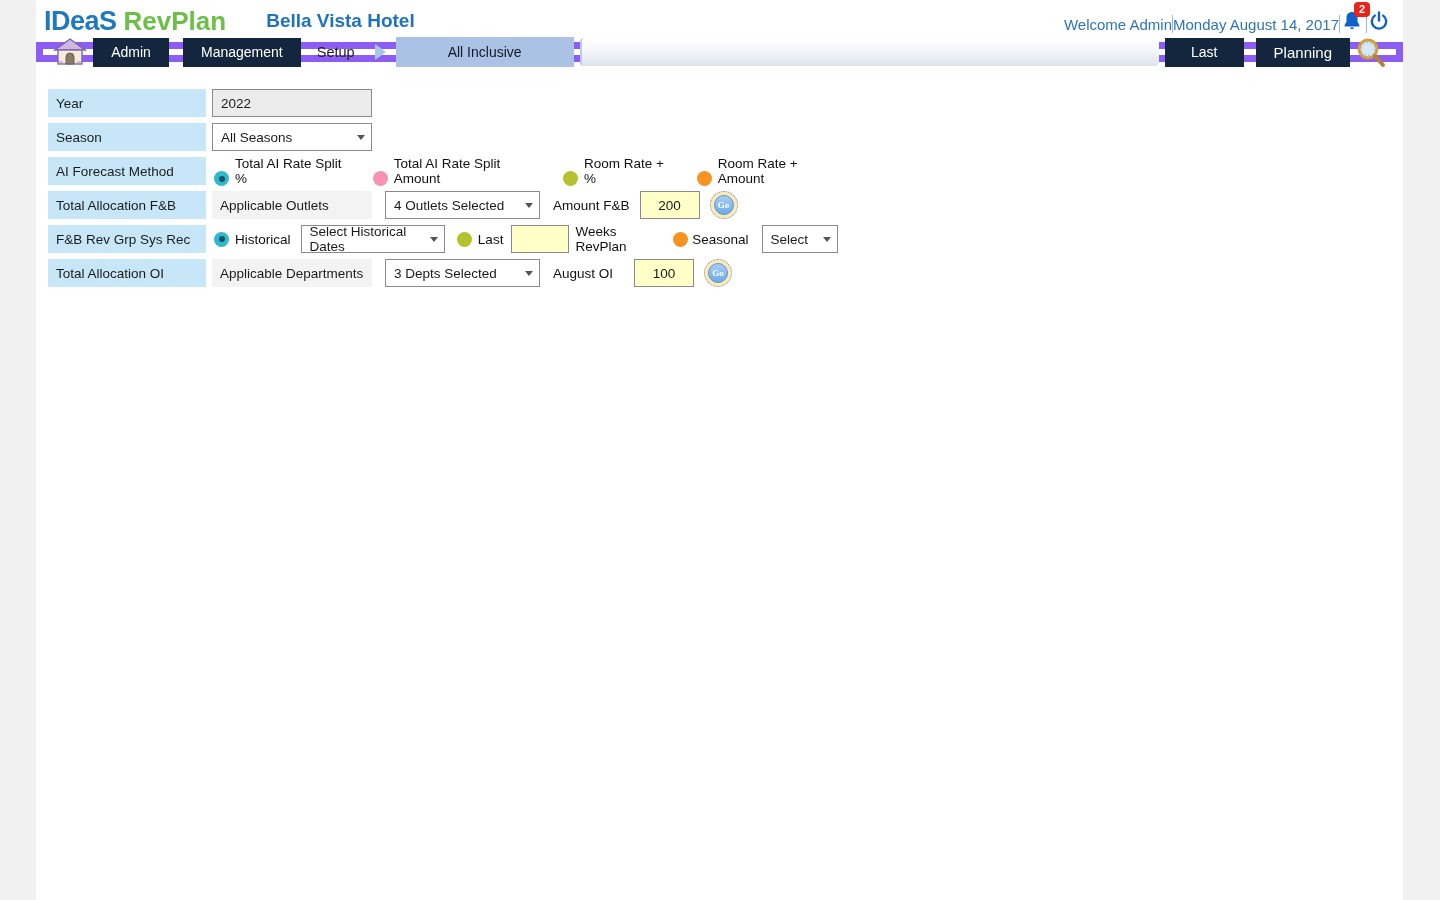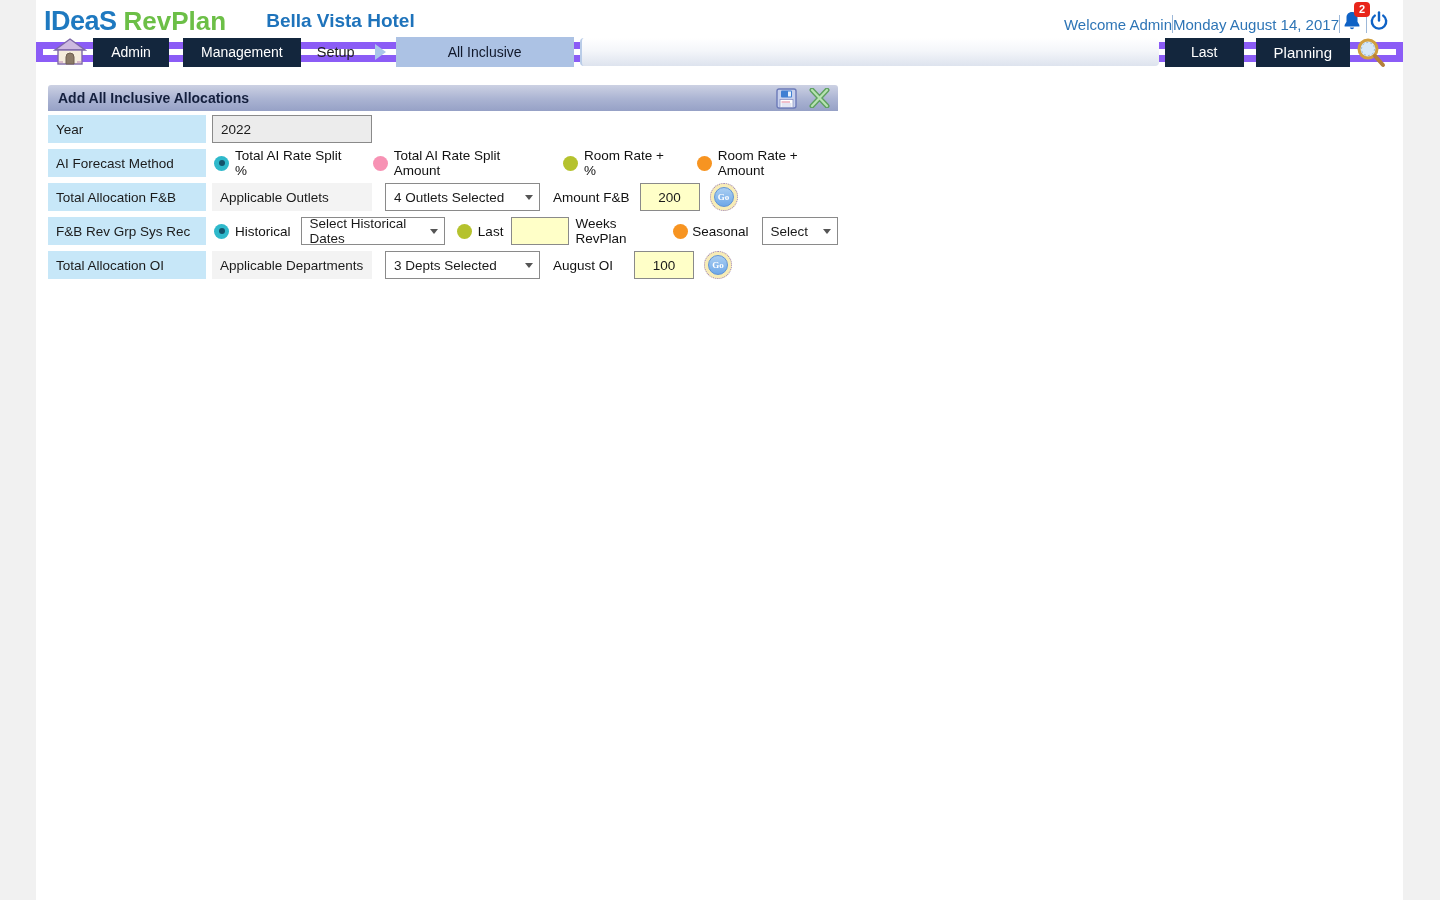--- a/index.html
+++ b/index.html
@@ -130,21 +130,21 @@
     border-left:4px solid transparent; border-right:4px solid transparent;
     border-top:5px solid #555;
   }
 
   .sub-cell {
     width:160px; height:28px; background:#f3f3f3;
     font-size:13.5px; color:#1b1b1b;
     display:flex; align-items:center; padding-left:8px;
   }
 
-  .radio-opt { display:flex; align-items:center; cursor:pointer; }
+  .radio-opt { display:flex; align-items:flex-end; cursor:pointer; }
   .radio {
     width:15px; height:15px; border-radius:50%;
     display:flex; align-items:center; justify-content:center; flex:none;
   }
   .radio .dot { width:6px; height:6px; border-radius:50%; background:transparent; }
   .radio.selected .dot { background:#14536b; }
   .radio-label { font-size:13.5px; margin-left:6px; color:#111; }
 
   .go-btn {
     width:28px; height:28px; border-radius:50%;
@@ -217,50 +217,37 @@
         <circle cx="15" cy="14" r="9" fill="#d6e8f7" stroke="#d19f3f" stroke-width="3"></circle>
         <circle cx="15" cy="14" r="6.5" fill="none" stroke="#9db9d6" stroke-width="1" stroke-dasharray="2 2"></circle>
         <line x1="22" y1="21" x2="30" y2="30" stroke="#b5803a" stroke-width="4" stroke-linecap="round"></line>
       </svg>
     </span>
   </div>
 
   <div class="content">
     <div class="panel">
 
-      <div class="panel-header">
-        <span class="panel-title">Add All Inclusive Allocations</span>
-        <span class="panel-icons">
-          <span class="panel-icon">
-            <svg width="21" height="21" viewBox="0 0 21 21">
-              <rect x="1" y="1" width="19" height="19" rx="2" fill="#c7d0ec" stroke="#6b79b8" stroke-width="1.4"></rect>
-              <rect x="5" y="2.5" width="11" height="7" rx="1" fill="#3f7fd2"></rect>
-              <rect x="12" y="3.5" width="3" height="5" fill="#e8f2fc"></rect>
-              <rect x="4" y="11.5" width="13" height="8" fill="#ffffff" stroke="#8a93c4" stroke-width="0.8"></rect>
-              <line x1="5.5" y1="14" x2="14" y2="14" stroke="#e08098" stroke-width="1"></line>
-              <line x1="5.5" y1="16" x2="15.5" y2="16" stroke="#c8cde8" stroke-width="1"></line>
-              <line x1="5.5" y1="18" x2="15.5" y2="18" stroke="#c8cde8" stroke-width="1"></line>
-            </svg>
-          </span>
-          <span class="panel-icon">
-            <svg width="21" height="20" viewBox="0 0 21 20">
-              <path d="M3 2 L18 18 M18 2 L3 18" stroke="#5da05f" stroke-width="5" stroke-linecap="round"></path>
-              <path d="M3 2 L18 18 M18 2 L3 18" stroke="#b7e3b1" stroke-width="2.2" stroke-linecap="round"></path>
-            </svg>
-          </span>
-        </span>
-      </div>
 
       <div class="form-row first">
         <div class="row-label">Year</div>
         <div class="row-ctrl">
           <input class="text-input input-year" value="2022" style="">
         </div>
       </div>
 
+      <div class="form-row">
+        <div class="row-label">Season</div>
+        <div class="row-ctrl">
+          <div class="dropdown dd-160">
+            <span>All Seasons</span>
+            <span class="dd-arrow"></span>
+          </div>
+        </div>
+      </div>
 
       <div class="form-row">
         <div class="row-label">AI Forecast Method</div>
         <div class="row-ctrl" style="gap:24px; padding-left:2px;">
           <span class="radio-opt">
             <span class="radio selected" style="background-color: rgb(47, 185, 203);">
                 <span class="dot"></span>
               </span>
             <span class="radio-label">Total AI Rate Split %</span>
           </span>

